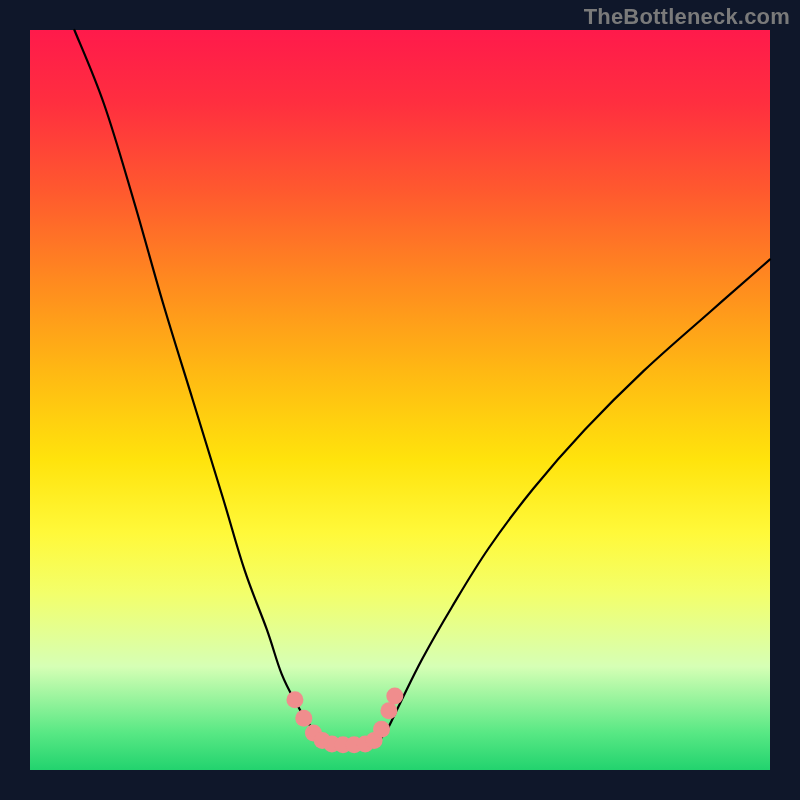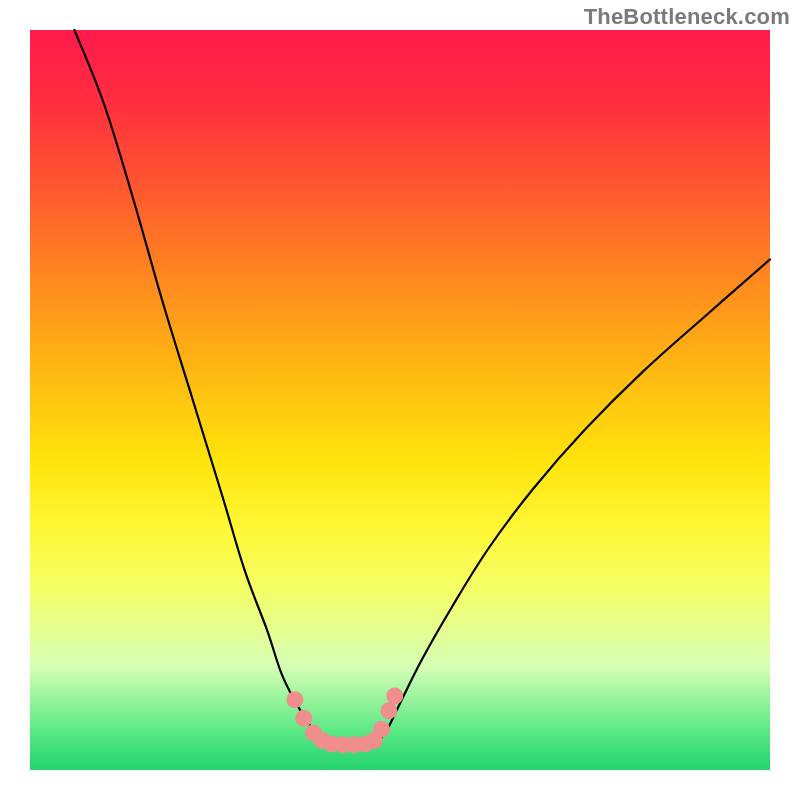--- a/index.html
+++ b/index.html
@@ -8,21 +8,21 @@
     width: 800px;
     height: 800px;
     background: #000;
     overflow: hidden;
     font-family: Arial, Helvetica, sans-serif;
   }
   .frame {
     position: relative;
     width: 800px;
     height: 800px;
-    background: #ffffff;
+    background: #0f172a;
   }
   .watermark {
     position: absolute;
     top: 4px;
     right: 10px;
     color: #7a7a7a;
     font-size: 22px;
     font-weight: 600;
     letter-spacing: 0.2px;
     z-index: 10;

